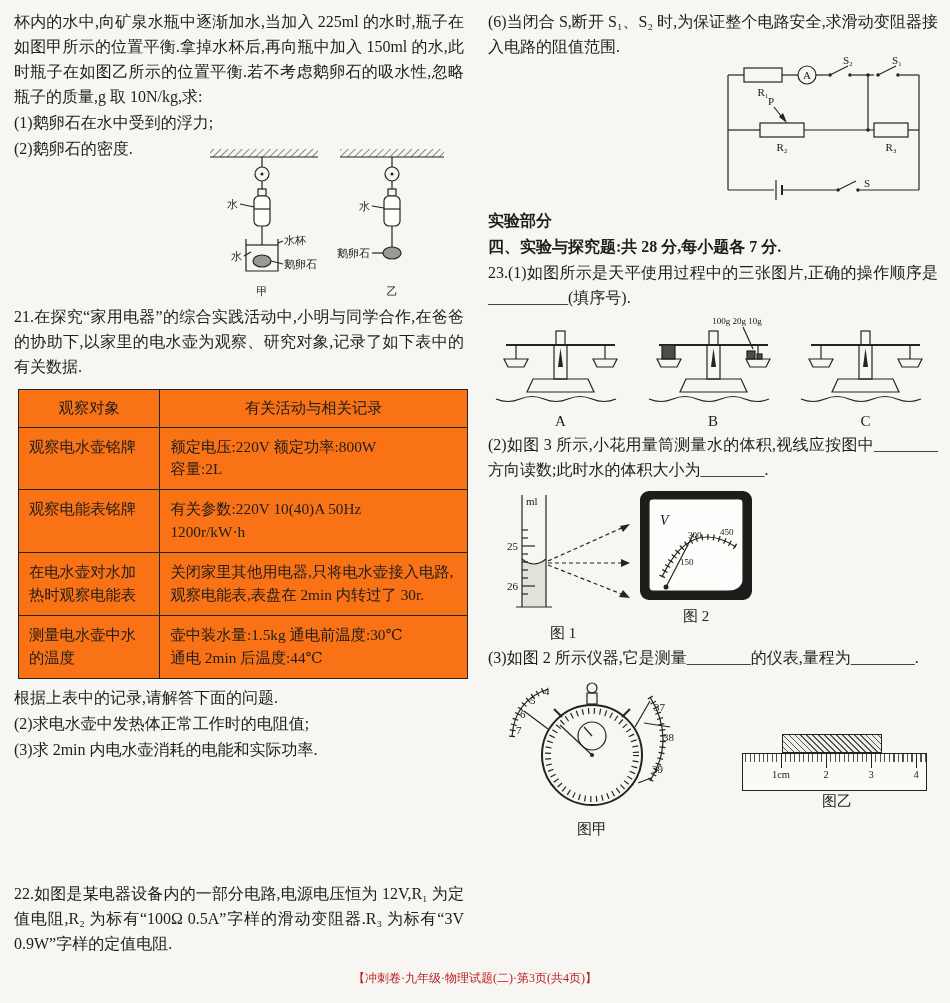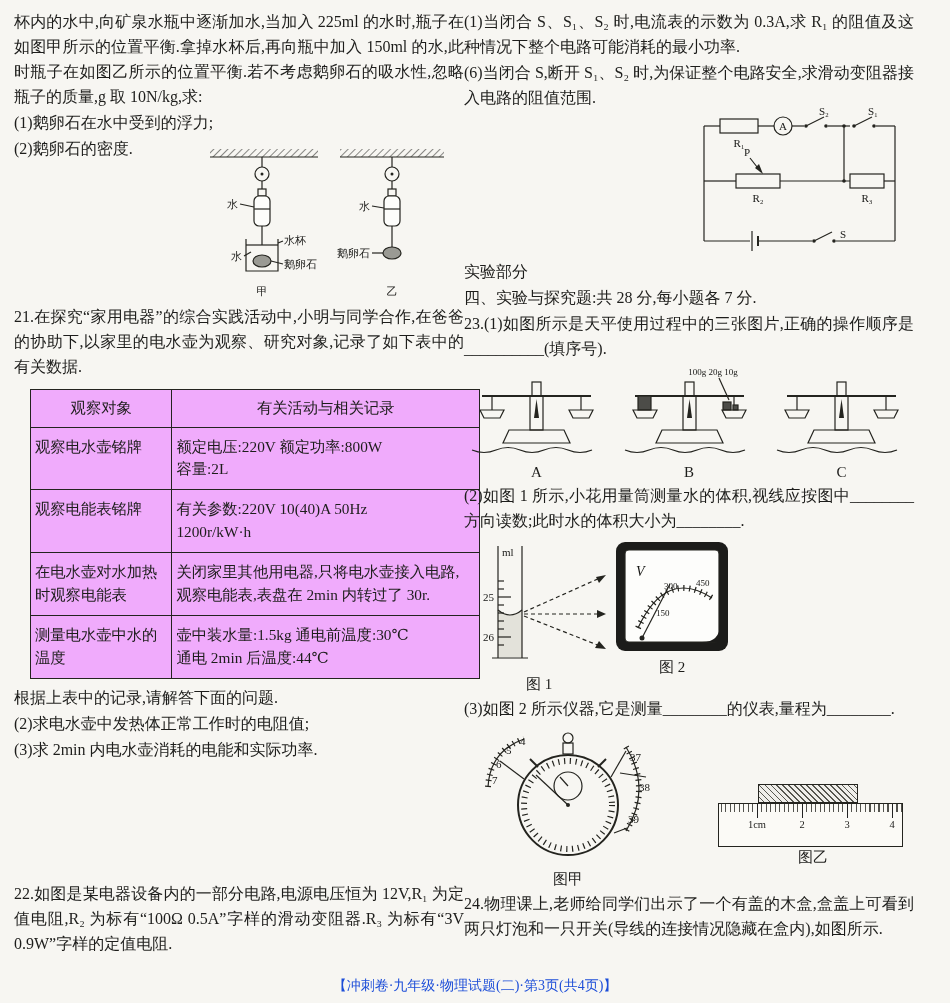--- a/index.html
+++ b/index.html
@@ -2,29 +2,29 @@
 <html><head>
 <meta charset="utf-8">
 <style>
   *{margin:0;padding:0;box-sizing:border-box}
   body{
     width:950px;height:1003px;position:relative;overflow:hidden;
     background:#f7f6f2;color:#1d1d1b;
     font-family:"Liberation Serif","DejaVu Serif",serif;
     font-size:16px;
   }
-  .page{display:flex;padding:10px 12px 0 14px}
+  .page{display:flex;gap:24px;padding:10px 12px 0 14px}
   .col{width:450px}
   p.txt{line-height:1.56;text-align:justify;margin:0 0 1px 0}
-  .bold{font-weight:normal}
+  .bold{font-weight:bold}
   .center{text-align:center}
   .mt4{margin-top:4px}
   .space-lg{height:118px}
-  table.data{border-collapse:collapse;width:100%;margin:9px 0 7px 16px;background:#f0abfc}
-  .data th,.data td{border:1.3px solid #24241f;padding:8px 4px;vertical-align:top;
+  table.data{border-collapse:collapse;width:100%;margin:9px 0 7px 4px;background:#f97316}
+  .data th,.data td{border:1.3px solid #24241f;padding:8px 10px;vertical-align:top;
     font-weight:normal;font-size:15.3px;line-height:1.5;text-align:left}
   .data th{text-align:center;padding:7px 6px}
   .data td:first-child,.data th:first-child{width:31.5%}
   .cell-line{display:block}
   
   .fig line,.fig path,.fig rect,.fig circle,.fig ellipse,.fig polygon{stroke:#24241f;fill:none;stroke-width:1.2}
   .fig text{stroke:none;fill:#171715;font-family:"Liberation Serif",serif;font-size:11px}
   .fig .fill-ink{fill:#24241f;stroke:none}
   .fig .fill-dark{fill:#4c4c48;stroke:#24241f}
   .fig .fill-gray{fill:#9a9a94;stroke:#24241f}
@@ -38,29 +38,29 @@
   .fig .bigtxt{font-size:14px;font-style:italic}
   .fig-pulley-wrap{width:262px;margin:-16px 8px 2px auto}
   .fig-circuit-wrap{width:218px;margin:-6px 4px 2px auto}
   .balance-row{display:flex;justify-content:space-between;margin:4px 0 2px 0}
   .balance-item{text-align:center;width:145px}
   .caption{text-align:center;font-size:15px;line-height:1.3;margin-top:1px}
   .meas-row{display:flex;justify-content:flex-start;align-items:flex-start;margin:6px 0 2px 0}
   .meas-item{text-align:center}
   .watch-row{display:flex;justify-content:space-between;align-items:flex-start;margin:4px 6px 2px 6px}
   .ruler-wrap{margin-top:58px;padding-top:20px;position:relative;width:190px}
-  .ruler-body{position:relative;width:185px;height:44px;border:1.5px solid #24241f;
+  .ruler-body{position:relative;width:185px;height:38px;border:1.5px solid #24241f;
     background:
       repeating-linear-gradient(90deg,#222 0 1.4px,transparent 1.4px 45px) 38px 0/148px 14px no-repeat,
       repeating-linear-gradient(90deg,#53534e 0 1px,transparent 1px 4.5px) 2px 0/181px 8px no-repeat,
       #fbfaf6}
   .ruler-object{position:absolute;left:40px;top:1px;width:100px;height:19px;border:1.2px solid #24241f;
     background:repeating-linear-gradient(45deg,#efeeea 0 3px,#56564f 3px 4.2px)}
   .rnum{position:absolute;top:15px;transform:translateX(-50%);font-size:10.5px}
-  .footer{position:absolute;left:0;right:0;bottom:8px;text-align:center;font-size:14px;color:#1d4ed8}
+  .footer{position:absolute;left:0;right:0;bottom:16px;text-align:center;font-size:12px;color:#b91c1c}
 </style>
 </head>
 <body>
 
 <svg width="0" height="0" style="position:absolute">
   <defs>
     <pattern id="hatch" width="5" height="5" patternUnits="userSpaceOnUse" patternTransform="rotate(45)">
       <line x1="0" y1="0" x2="0" y2="5" stroke="#3a3a36" stroke-width="1.2"></line>
     </pattern>
   </defs>
@@ -164,21 +164,20 @@
     <p class="txt">根据上表中的记录,请解答下面的问题.</p>
     <p class="txt">(2)求电水壶中发热体正常工作时的电阻值;</p>
     <p class="txt">(3)求 2min 内电水壶消耗的电能和实际功率.</p>
 
     <div class="space-lg"></div>
 
     <p class="txt">22.如图是某电器设备内的一部分电路,电源电压恒为 12V,R₁ 为定值电阻,R₂ 为标有“100Ω 0.5A”字样的滑动变阻器.R₃ 为标有“3V 0.9W”字样的定值电阻.</p>
   </div>
 
   <div class="col">
-    <p class="txt">(1)当闭合 S、S₁、S₂ 时,电流表的示数为 0.3A,求 R₁ 的阻值及这种情况下整个电路可能消耗的最小功率.</p>
     <p class="txt">(6)当闭合 S,断开 S₁、S₂ 时,为保证整个电路安全,求滑动变阻器接入电路的阻值范围.</p>
 
     <div class="fig-circuit-wrap">
       <svg class="fig" width="218" height="148" viewBox="0 0 218 148">
 
         <line x1="12" y1="20" x2="28" y2="20"></line>
         <rect x="28" y="13" width="38" height="14"></rect>
         <text x="47" y="41" text-anchor="middle">R₁</text>
         <line x1="66" y1="20" x2="82" y2="20"></line>
         <circle cx="91" cy="20" r="9"></circle>
@@ -275,21 +274,21 @@
           <line x1="117" y1="30" x2="117" y2="44"></line>
           <path d="M16,44 L40,44 L36,52 L20,52 Z"></path>
           <path d="M105,44 L129,44 L125,52 L109,52 Z"></path>
           <path d="M45,64 L100,64 L106,77 L39,77 Z"></path>
           <path d="M8,84 q12,5 24,0 q12,-5 24,0 q12,5 24,0 q12,-5 24,0 q12,5 24,0"></path>
         </svg>
         <div class="caption">C</div>
       </div>
     </div>
 
-    <p class="txt">(2)如图 1 所示,小花用量筒测量水的体积,视线应按图中________方向读数;此时水的体积大小为________.</p>
+    <p class="txt">(2)如图 3 所示,小花用量筒测量水的体积,视线应按图中________方向读数;此时水的体积大小为________.</p>
 
     <div class="meas-row">
       <div class="meas-item">
         <svg class="fig" width="150" height="130" viewBox="0 0 150 130">
           <path d="M34,70 Q46,80 58,70 L58,117 L34,117 Z" class="fill-water"></path>
           <line x1="34" y1="6" x2="34" y2="118"></line>
           <line x1="58" y1="6" x2="58" y2="118"></line>
           <line x1="28" y1="118" x2="64" y2="118"></line>
           <text x="38" y="16">ml</text>
           <line x1="34" y1="41" x2="40" y2="41"></line>
@@ -374,17 +373,16 @@
             <span class="rnum" style="left:38px">1cm</span>
             <span class="rnum" style="left:83px">2</span>
             <span class="rnum" style="left:128px">3</span>
             <span class="rnum" style="left:173px">4</span>
           </div>
         </div>
         <div class="caption">图乙</div>
       </div>
     </div>
 
-    <p class="txt">24.物理课上,老师给同学们出示了一个有盖的木盒,盒盖上可看到两只灯泡和一只开关(导线的连接情况隐藏在盒内),如图所示.</p>
   </div>
 </div>
 
 <div class="footer">【冲刺卷·九年级·物理试题(二)·第3页(共4页)】</div>
 
 </body></html>

